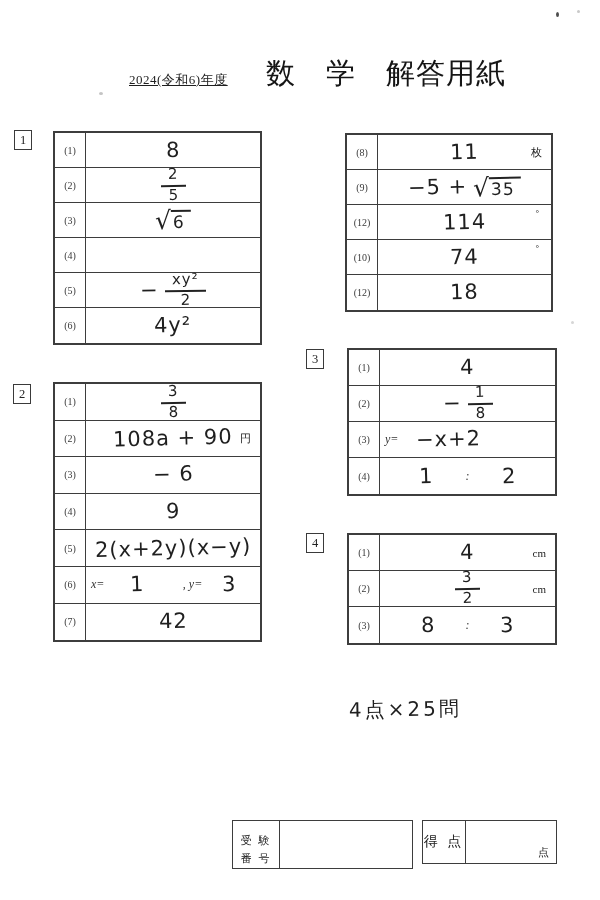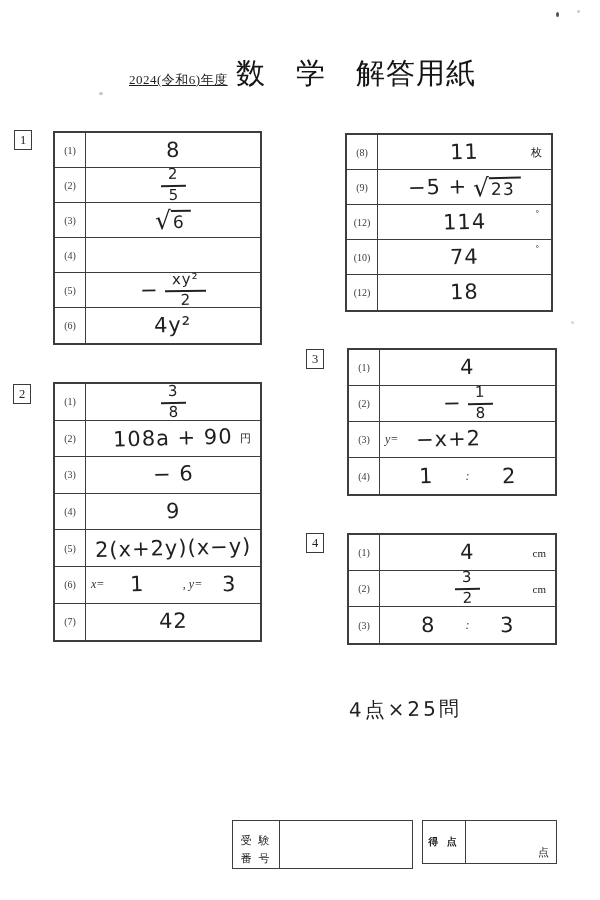--- a/index.html
+++ b/index.html
@@ -3,21 +3,21 @@
 <meta charset="utf-8">
 <style>
   html,body{margin:0;padding:0;}
   body{
     width:600px;height:900px;position:relative;overflow:hidden;
     background:#ffffff;
     font-family:"Liberation Serif", serif;
   }
   
   .title-year{position:absolute;left:129px;top:71px;font-size:13px;color:#1e1e1e;letter-spacing:.5px;text-decoration:underline;}
-  .title-main{position:absolute;left:236px;top:54px;font-size:29px;color:#151515;letter-spacing:1px;}
+  .title-main{position:absolute;left:266px;top:54px;font-size:29px;color:#151515;letter-spacing:1px;}
   
   .secnum{position:absolute;width:16px;height:18px;border:1.5px solid #3a3a3a;background:#fff;
     display:flex;align-items:center;justify-content:center;font-size:12.5px;color:#222;}
   #s1{left:14px;top:130px;} #s2{left:13px;top:384px;}
   #s3{left:306px;top:349px;} #s4{left:306px;top:533px;}
   
   .anstable{position:absolute;border:2px solid #3d3d3d;background:#fff;box-sizing:border-box;}
   .anstable .row{display:flex;border-bottom:1.5px solid #3d3d3d;box-sizing:border-box;position:relative;}
   .anstable .row:last-child{border-bottom:none;}
   #t1l{left:53px;top:131px;width:209px;}  #t1l .row{height:35px;}
@@ -51,21 +51,21 @@
     font-size:20px;letter-spacing:3px;color:#1f1f1f;transform:rotate(-1deg);}
   
   .idbox{position:absolute;left:232px;top:820px;width:181px;height:49px;border:1.8px solid #3d3d3d;
     display:flex;box-sizing:border-box;background:#fff;}
   .idbox .blabel{width:46px;flex:none;border-right:1.5px solid #3d3d3d;display:flex;flex-direction:column;
     align-items:center;justify-content:flex-end;font-size:11px;color:#222;line-height:1.7;letter-spacing:2px;}
   .idbox .bfield{flex:1;}
   .scorebox{position:absolute;left:422px;top:820px;width:135px;height:44px;border:1.8px solid #3d3d3d;
     display:flex;box-sizing:border-box;background:#fff;}
   .scorebox .blabel{width:42px;flex:none;border-right:1.5px solid #3d3d3d;display:flex;align-items:center;
-    justify-content:center;font-size:10px;color:#222;letter-spacing:3px;font-weight:bold;}
+    justify-content:center;font-size:14px;color:#222;letter-spacing:3px;}
   .scorebox .bfield{flex:1;position:relative;}
   .scorebox .bunit{position:absolute;right:7px;bottom:3px;font-size:11px;color:#222;}
   
   .speck{position:absolute;border-radius:50%;}
   .sp1{left:556px;top:12px;width:3px;height:5px;background:#4e4e4e;}
   .sp2{left:577px;top:10px;width:3px;height:3px;background:#c9c9c9;}
   .sp3{left:99px;top:92px;width:4px;height:3px;background:#c4c4c4;}
   .sp4{left:571px;top:321px;width:3px;height:3px;background:#d6d6d6;}
 </style>
 </head>
@@ -131,21 +131,21 @@
         <span class="seg hand">11</span>
         <span class="unit">枚</span>
       </div>
     </div>
     <div class="row">
       <div class="lab">(9)</div>
       <div class="cell">
         <span class="seg hand">−5 +</span>
         <span class="seg sqrt">
           <span class="ssign">√</span>
-          <span class="srad">23</span>
+          <span class="srad">35</span>
         </span>
       </div>
     </div>
     <div class="row">
       <div class="lab">(12)</div>
       <div class="cell">
         <span class="seg hand">114</span>
         <span class="unit top">°</span>
       </div>
     </div>

